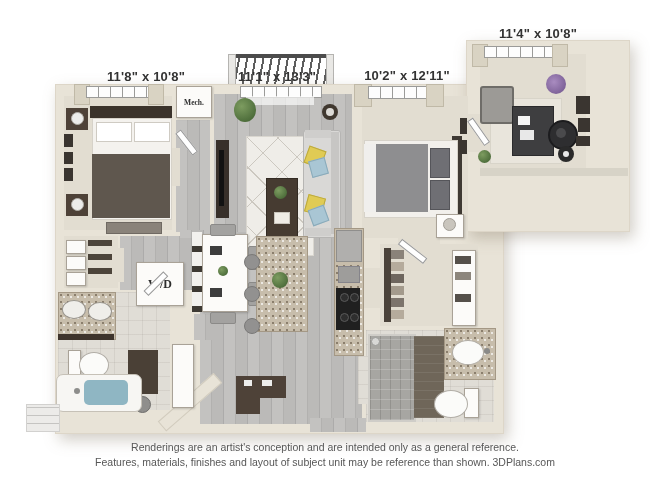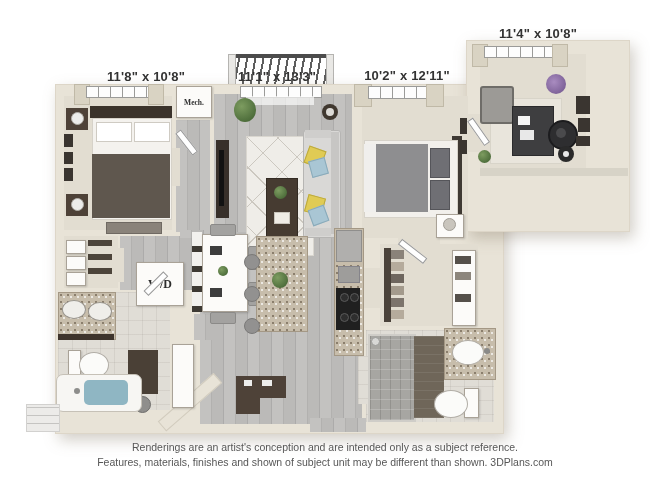--- a/index.html
+++ b/index.html
@@ -233,17 +233,17 @@
   <div class="f circle" style="left:484px;top:348px;width:6px;height:6px;background:#8a8a88"></div>
   <div class="f whitebox" style="left:464px;top:388px;width:13px;height:28px"></div>
   <div class="f circle" style="left:434px;top:390px;width:32px;height:26px;background:#fbfbf9;border:1px solid #b1ada6"></div>
 
   <div class="dim" style="left:146px;top:69px">11'8" x 10'8"</div>
   <div class="dim" style="left:277px;top:69px">11'1" x 13'3"</div>
   <div class="dim" style="left:407px;top:68px">10'2" x 12'11"</div>
   <div class="dim" style="left:538px;top:26px">11'4" x 10'8"</div>
 
   <div id="footer">
-    <div>Renderings are an artist's conception and are intended only as a subject reference.</div>
-    <div>Features, materials, finishes and shown of subject unit may be different than shown. 3DPlans.com</div>
+    <div>Renderings are an artist's conception and are intended only as a general reference.</div>
+    <div>Features, materials, finishes and layout of subject unit may be reference than shown. 3DPlans.com</div>
   </div>
 
 </div>
 
 </body></html>

